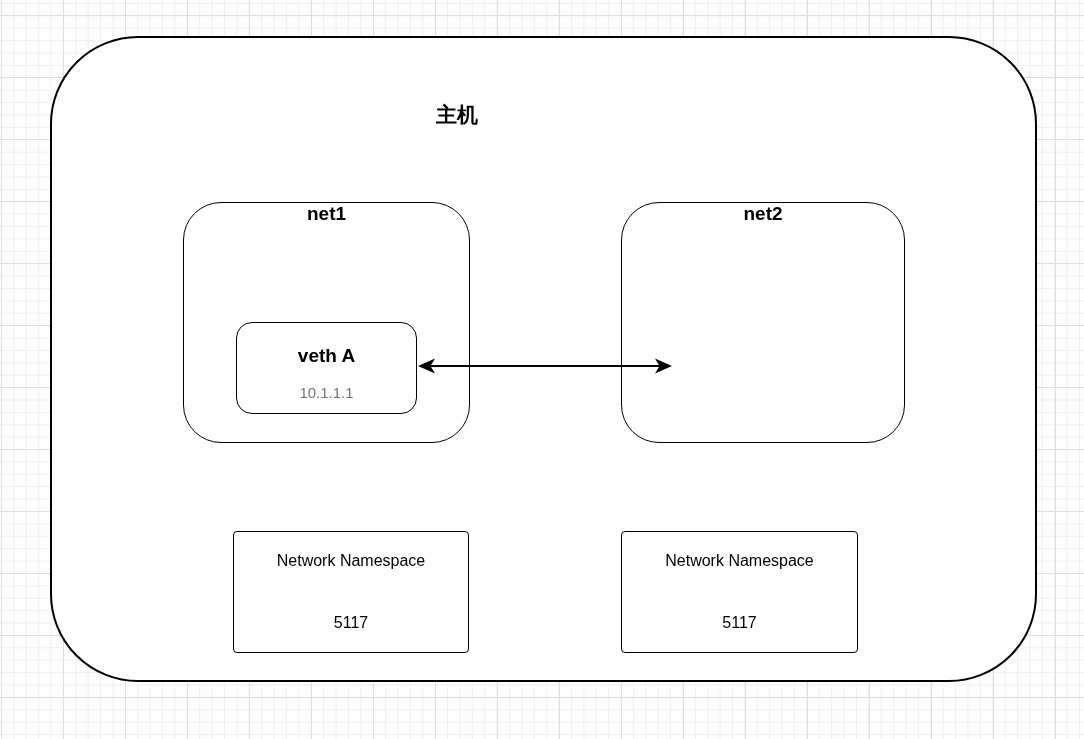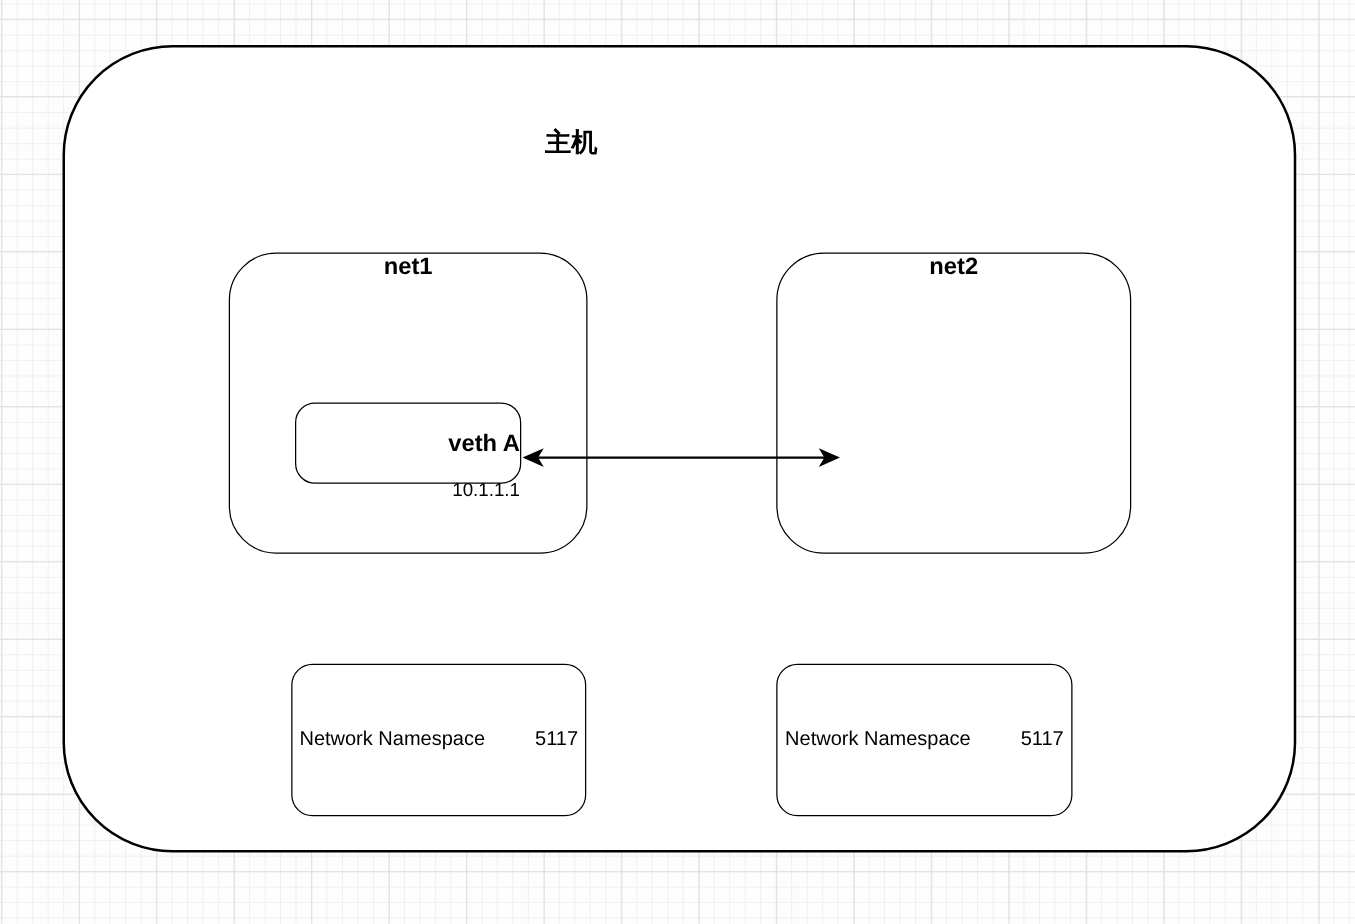--- a/index.html
+++ b/index.html
@@ -45,44 +45,44 @@
   .ns-group.left  { left: 183px; width: 287px; }
   .ns-group.right { left: 621px; width: 284px; }
   .ns-group-label {
     text-align: center;
     font-weight: bold;
     font-size: 19px;
     line-height: 22px;
   }
   .veth-box {
     border-radius: 16px;
-    top: 322px; height: 65px;
+    top: 322px; height: 92px;
     display: flex;
     flex-direction: column;
-    align-items: flex-end;
+    align-items: center;
     padding-top: 22px;
     gap: 17px;
   }
   .veth-box.left  { left: 236px; width: 181px; }
   .veth-box.right { left: 673px; width: 179px; }
   .veth-label {
     font-weight: bold;
     font-size: 19px;
     line-height: 22px;
   }
   .veth-ip {
     font-size: 15px;
     line-height: 18px;
-    color: #000000;
+    color: #737373;
   }
   .netns-box {
-    border-radius: 17px;
+    border-radius: 4px;
     top: 531px; height: 122px;
     display: flex;
-    flex-direction: row;
+    flex-direction: column;
     align-items: center;
     justify-content: center;
     text-align: center;
     font-size: 16px;
     line-height: 22px;
     gap: 40px;
   }
   .netns-box.left  { left: 233px; width: 236px; }
   .netns-box.right { left: 621px; width: 237px; }
   .veth-arrow {

